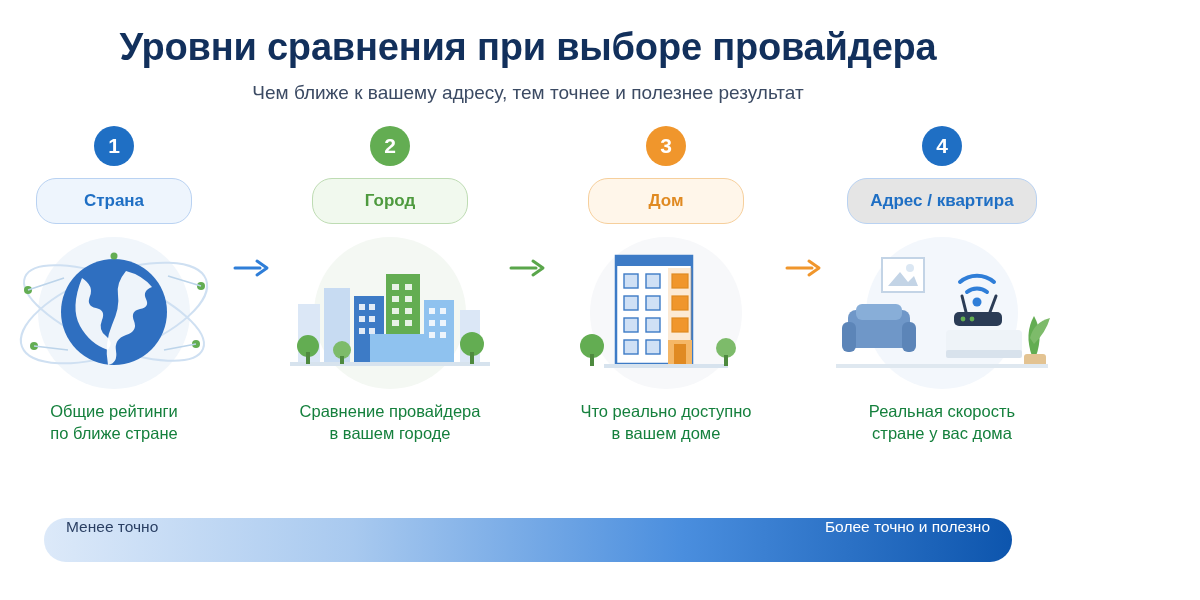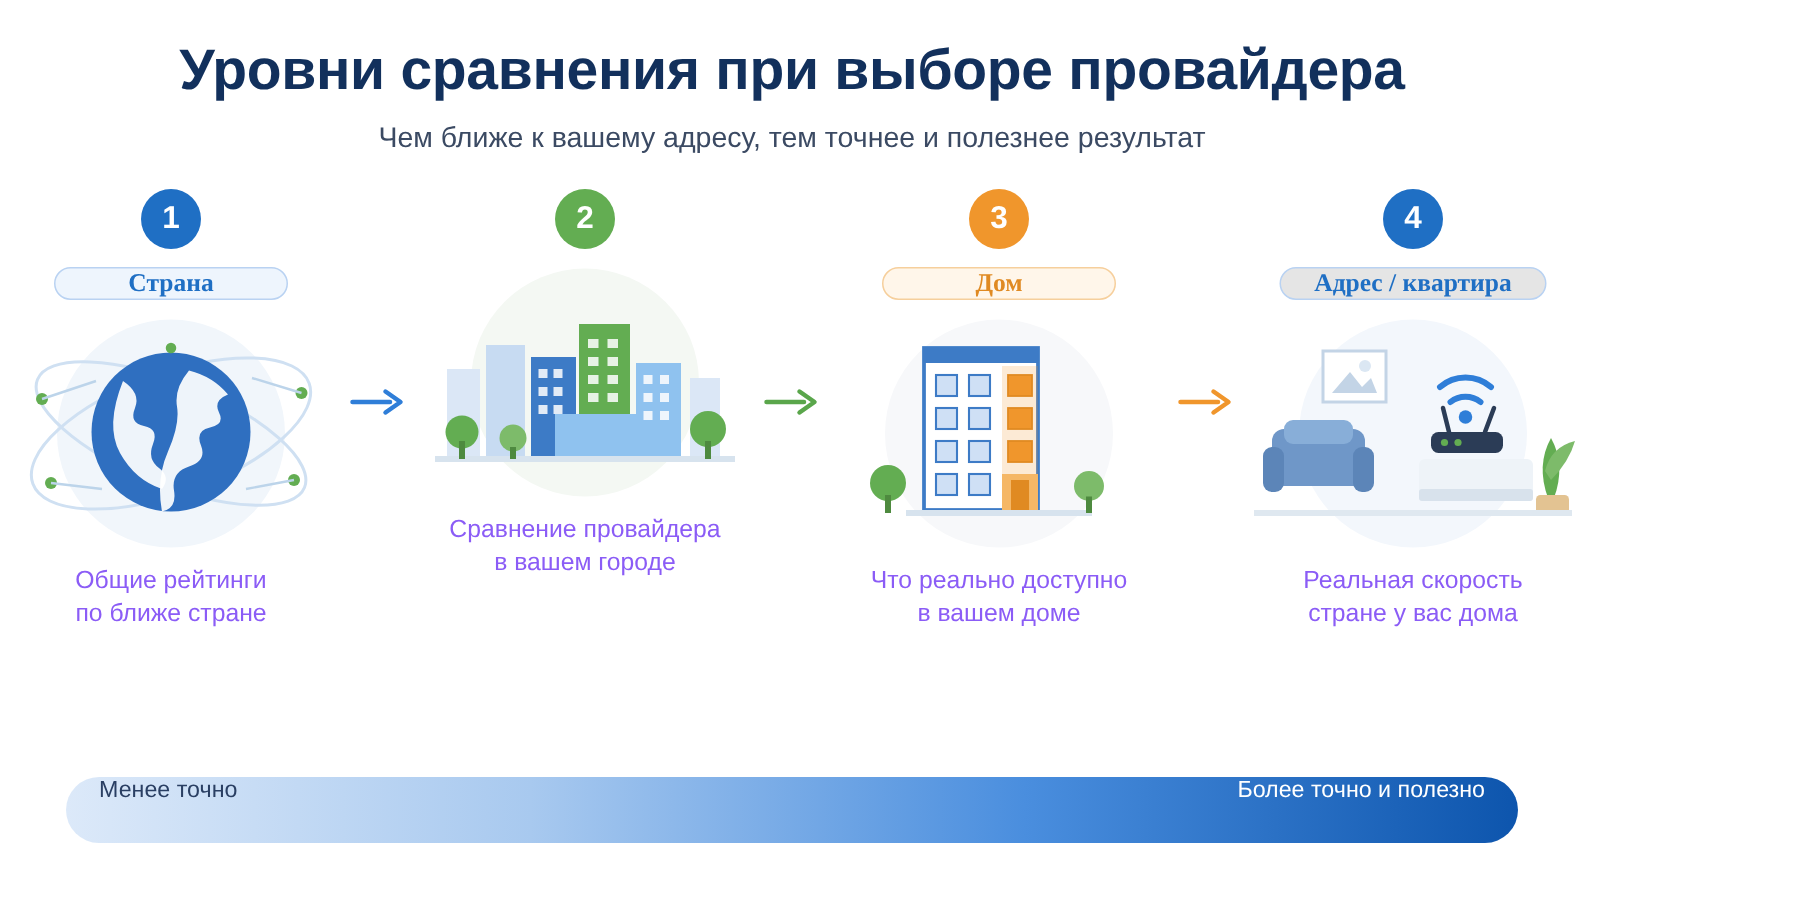--- a/index.html
+++ b/index.html
@@ -65,29 +65,28 @@
     font-size: 21px;
     font-weight: bold;
     display: flex;
     align-items: center;
     justify-content: center;
     line-height: 1;
   }
   .pill {
     margin-top: 12px;
     min-width: 110px;
-    padding: 0 22px;
+    padding: 12px 22px;
     border-radius: 20px;
     border: 1.6px solid #b9d2f2;
     background: #eef5fd;
     font-size: 17px;
     font-weight: bold;
     text-align: center;
     white-space: nowrap;
-    font-family: Liberation Serif, serif;
   }
   .illus {
     margin-top: 14px;
     width: 232px;
     height: 150px;
     position: relative;
   }
   .illus .disc {
     position: absolute;
     left: 50%;
@@ -100,21 +99,21 @@
   .illus svg {
     position: absolute;
     left: 0;
     top: 0;
   }
   .caption {
     margin-top: 12px;
     font-size: 16.5px;
     line-height: 1.35;
     text-align: center;
-    color: #8b5cf6;
+    color: #15803d;
   }
 
   
   .arrow {
     width: 44px;
     margin-top: 132px;
     display: flex;
     align-items: center;
     justify-content: center;
     flex: 0 0 auto;
@@ -184,20 +183,21 @@
 
     <div class="arrow">
       <svg width="38" height="20" viewBox="0 0 38 20" xmlns="http://www.w3.org/2000/svg">
         <path d="M2 10 H27" stroke="#2f7ed8" stroke-width="3" stroke-linecap="round"></path>
         <path d="M24 3 L34 10 L24 17" fill="none" stroke="#2f7ed8" stroke-width="3" stroke-linecap="round" stroke-linejoin="round"></path>
       </svg>
     </div>
 
     <div class="step">
       <div class="badge" style="background:#63ad52;">2</div>
+      <div class="pill" style="border-color:#bedcb3;background:#f1f9ee;color:#4e9a3e;">Город</div>
       <div class="illus">
         <div class="disc" style="background:#f4f8f3;"></div>
         <svg width="232" height="150" viewBox="0 0 232 150" xmlns="http://www.w3.org/2000/svg">
           <rect x="24" y="66" width="22" height="58" fill="#dbe7f6"></rect>
           <rect x="50" y="50" width="26" height="74" fill="#c7dbf2"></rect>
           <rect x="186" y="72" width="20" height="52" fill="#dbe7f6"></rect>
           <rect x="80" y="58" width="30" height="66" fill="#3d7bc6"></rect>
           <rect x="112" y="36" width="34" height="88" fill="#63ad52"></rect>
           <rect x="150" y="62" width="30" height="62" fill="#8fc2ef"></rect>
           <g fill="#ffffff" opacity="0.85">

